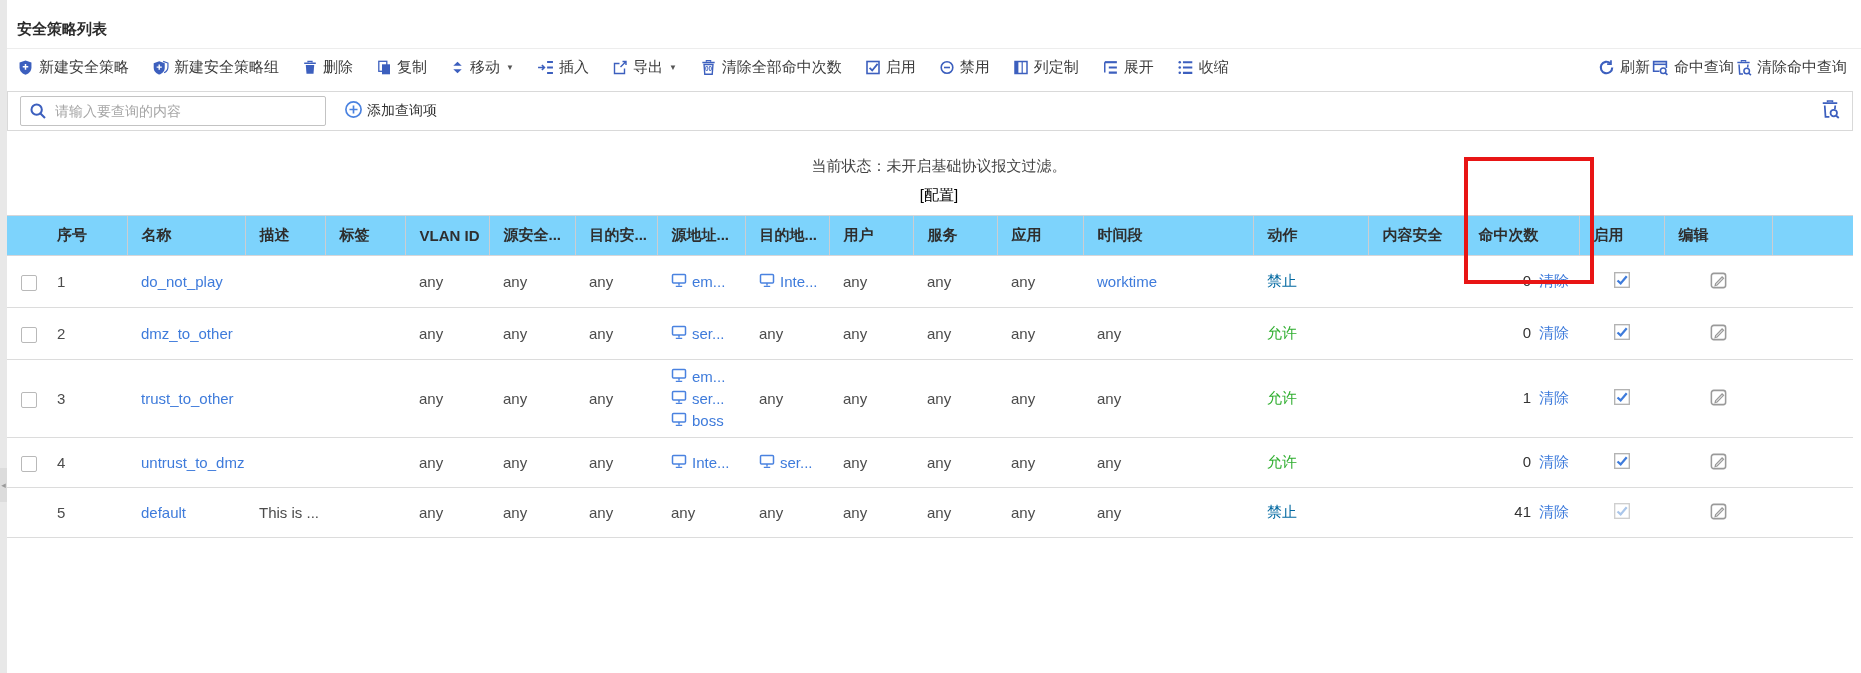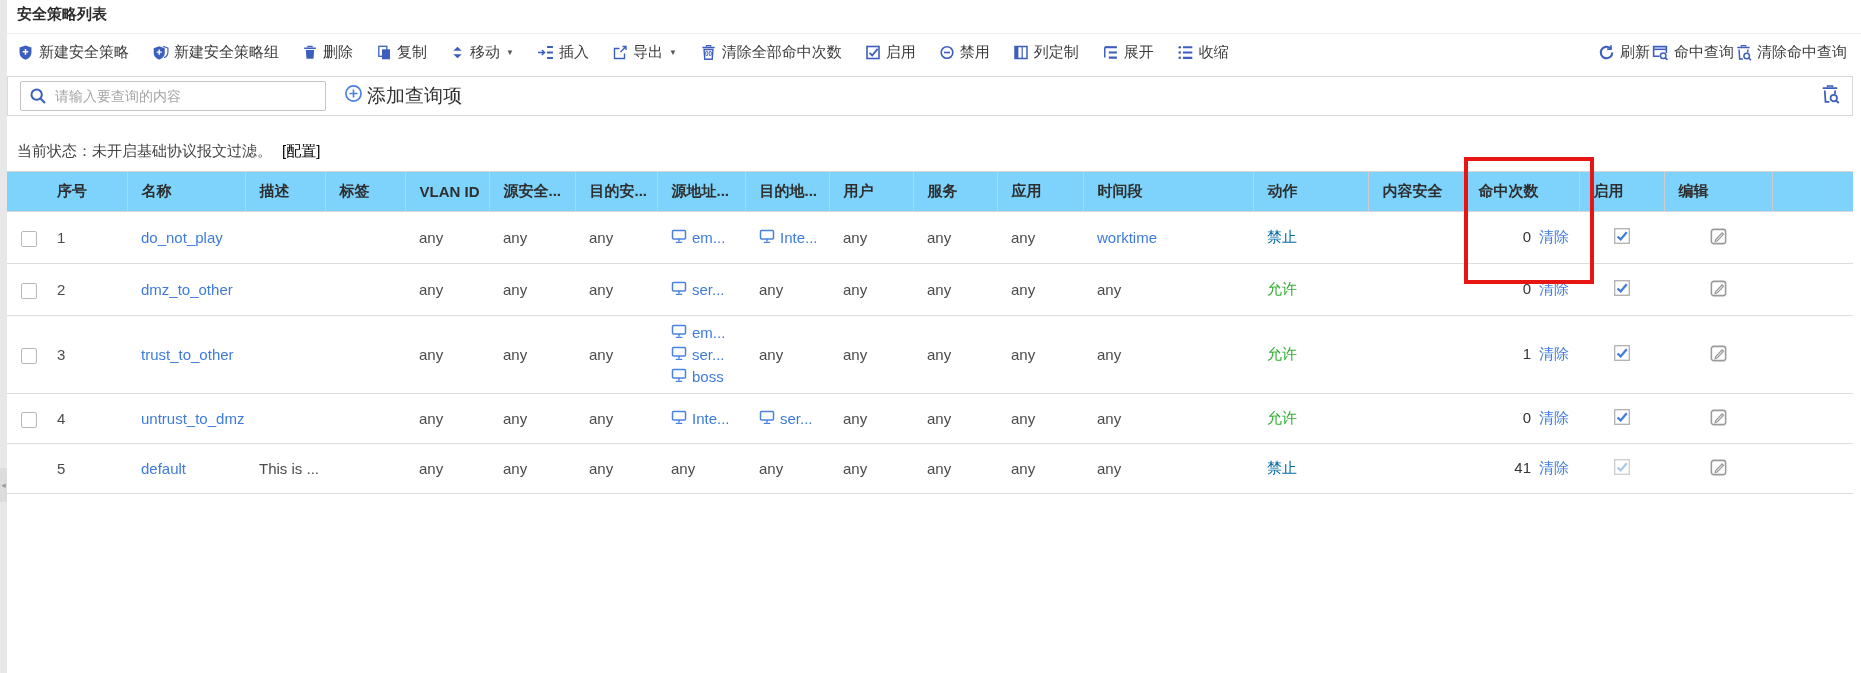--- a/index.html
+++ b/index.html
@@ -8,21 +8,21 @@
   .page { position:relative; width:1861px; height:673px; }
 
   
   .left-strip { position:absolute; left:0; top:0; width:7px; height:673px; background:#e8e8e8; }
   .collapse-handle { position:absolute; left:0; top:468px; width:7px; height:34px; background:#dcdcdc;
                      display:flex; align-items:center; justify-content:center; cursor:pointer;
                      color:#9a9a9a; font-size:9px; }
 
   .content { position:absolute; left:7px; top:0; width:1854px; }
 
-  .page-title { padding:5px 0 0 10px; font-size:15px; font-weight:bold; color:#2b2b2b; }
+  .page-title { padding:20px 0 0 10px; font-size:15px; font-weight:bold; color:#2b2b2b; }
 
   
   .toolbar { margin-top:9px; border-top:1px solid #ededed; padding:9px 10px 8px 10px;
              display:flex; align-items:center; }
   .tb-left { display:flex; align-items:center; gap:23px; flex-wrap:nowrap; }
   .tb-right { margin-left:auto; display:flex; align-items:center; gap:1px; padding-right:4px; }
   .tb-btn { display:flex; align-items:center; gap:5px; cursor:pointer; font-size:15px; color:#3c3c3c; white-space:nowrap; }
   .tb-btn svg { display:block; }
   .caret { font-size:8px; color:#555; margin-left:1px; }
   .ico { color:#3c5fbe; }
@@ -30,25 +30,25 @@
   
   .search-bar { margin:6px 0 0 0; border:1px solid #d9d9d9; height:40px; display:flex; align-items:center;
                 padding:12px 12px; width:1846px; }
   .search-box { position:relative; width:306px; height:30px; }
   .search-box input { width:100%; height:100%; border:1px solid #c3c3c3; border-radius:2px;
                       padding:0 8px 0 34px; font-size:14px; color:#333; outline:none;
                       font-family:"Liberation Sans","DejaVu Sans",sans-serif; }
   .search-box input::placeholder { color:#a6a6a6; }
   .search-mag { position:absolute; left:9px; top:6px; color:#3c5fbe; }
   .add-query { display:flex; align-items:center; gap:4px; margin-left:18px; cursor:pointer;
-               font-size:19px; color:#333; }
+               font-size:14px; color:#333; }
   .sb-right-icon { margin-left:auto; cursor:pointer; color:#3c5fbe; }
 
   
-  .status-line { margin:26px 0 0 10px; font-size:15px; color:#444; display:flex; align-items:center; gap:10px; }
+  .status-line { margin:26px 0 0 10px; font-size:15px; color:#444; display:flex; align-items:center; gap:10px;flex-direction:column; }
   .cfg-link { color:#000000; text-decoration:none; cursor:pointer; }
 
   
   table { border-collapse:collapse; table-layout:fixed; width:1846px; margin-top:10px; }
   thead th { background:#7dd3fc; height:40px; font-size:15px; font-weight:bold; color:#2e2e2e;
              text-align:left; padding:0 0 0 14px; border-top:1px solid #d6d6d9; border-bottom:1px solid #d6d6d9;
              position:relative; white-space:nowrap; overflow:hidden; }
   thead th + th { border-left:1px solid #cdcdd1; }
   thead th.no-sep { border-left:none; }
   tbody td { border-bottom:1px solid #dcdcdc; font-size:15px; color:#4c4c4c; padding:0 0 0 14px;

